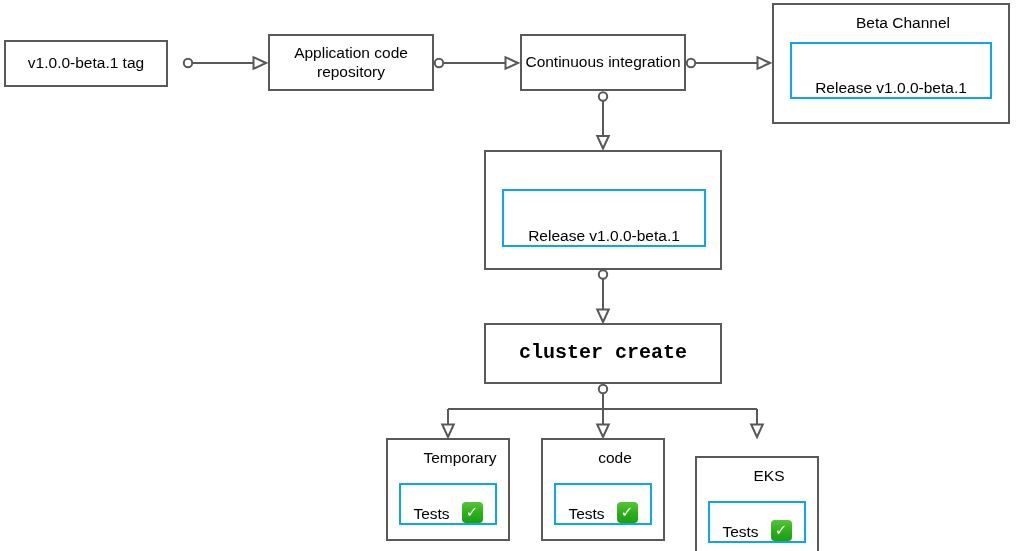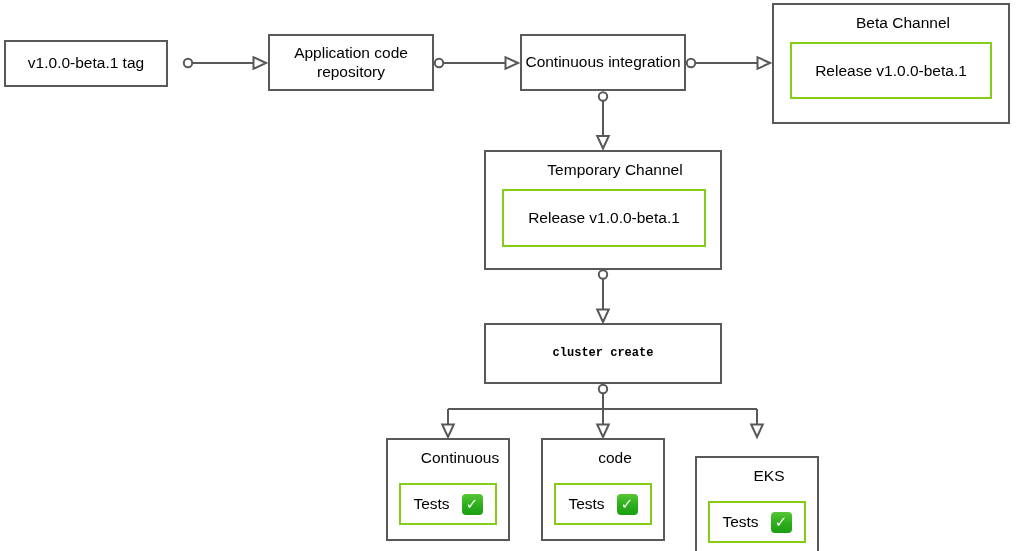--- a/index.html
+++ b/index.html
@@ -13,27 +13,27 @@
     box-sizing:border-box;
   }
   .simple{
     display:flex;align-items:center;justify-content:center;
     text-align:center;font-size:15.5px;line-height:1.22;
   }
   .channel-title{
     text-align:center;margin-top:9px;font-size:15.5px;padding-left:24px;
   }
   .inner{
-    position:absolute;border:2px solid #84cc16;background:#ffffff;
-    box-sizing:border-box;display:flex;align-items:center;justify-content:center;
+    position:absolute;border:2px solid #0ea5e9;background:#ffffff;
+    box-sizing:border-box;display:flex;align-items:flex-end;justify-content:center;
     font-size:15.5px;gap:12px;
   }
   .mono{
     font-family:"Liberation Mono","DejaVu Sans Mono",monospace;
-    font-weight:bold;font-size:12px;
+    font-weight:bold;font-size:20px;
   }
   .check{
     width:21px;height:21px;border-radius:4px;
     background:linear-gradient(180deg,#55c634 0%,#2cae1c 55%,#1b9e10 100%);
     color:#ffffff;font-weight:bold;font-size:15px;line-height:21px;
     display:flex;align-items:center;justify-content:center;
     font-family:"DejaVu Sans",sans-serif;
   }
 </style>
 </head>
@@ -95,32 +95,31 @@
   </div>
 
   <div class="node" style="left:772px;top:3px;width:238px;height:121px">
     <div class="channel-title">Beta Channel</div>
     <div class="inner" style="left:16px;top:37px;width:202px;height:57px">
       <span>Release v1.0.0-beta.1</span>
     </div>
   </div>
 
   <div class="node" style="left:484px;top:150px;width:238px;height:120px">
-    <div class="channel-title">Temporary Channel</div>
     <div class="inner" style="left:16px;top:37px;width:204px;height:58px">
       <span>Release v1.0.0-beta.1</span>
     </div>
   </div>
 
   <div class="node simple mono" style="left:484px;top:323px;width:238px;height:61px">
     <span>cluster create</span>
   </div>
 
   <div class="node" style="left:386px;top:438px;width:124px;height:103px">
-    <div class="channel-title">Continuous</div>
+    <div class="channel-title">Temporary</div>
     <div class="inner" style="left:11px;top:43px;width:98px;height:42px">
       <span>Tests</span>
       <span class="check">✓</span>
     </div>
   </div>
 
   <div class="node" style="left:541px;top:438px;width:124px;height:103px">
     <div class="channel-title">code</div>
     <div class="inner" style="left:11px;top:43px;width:98px;height:42px">
       <span>Tests</span>

